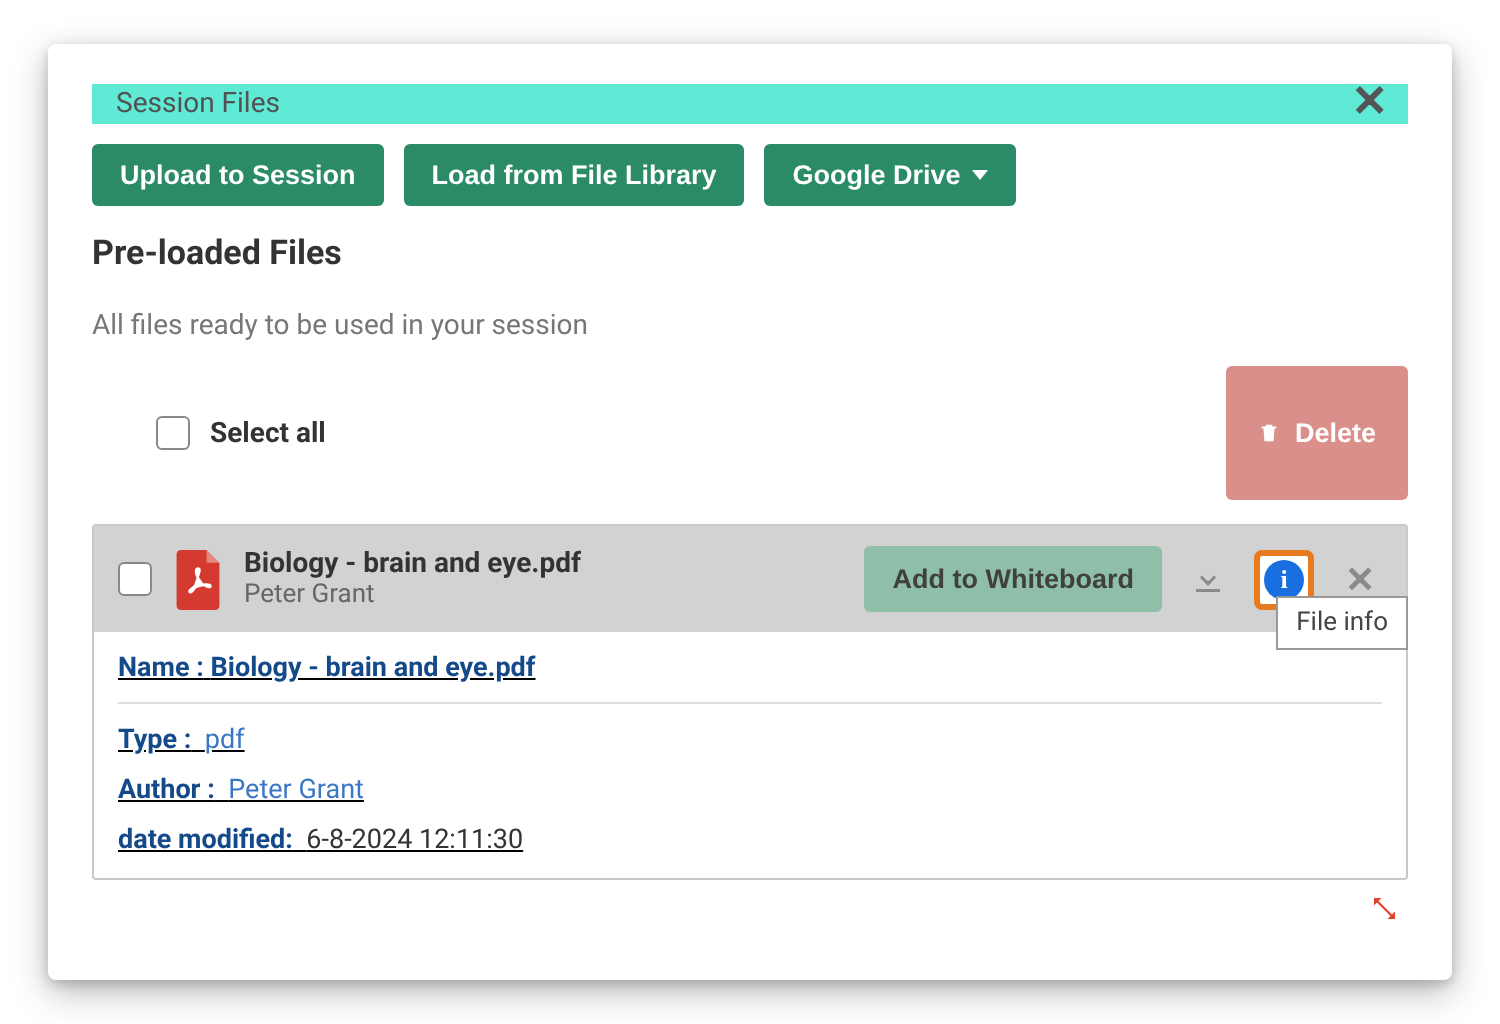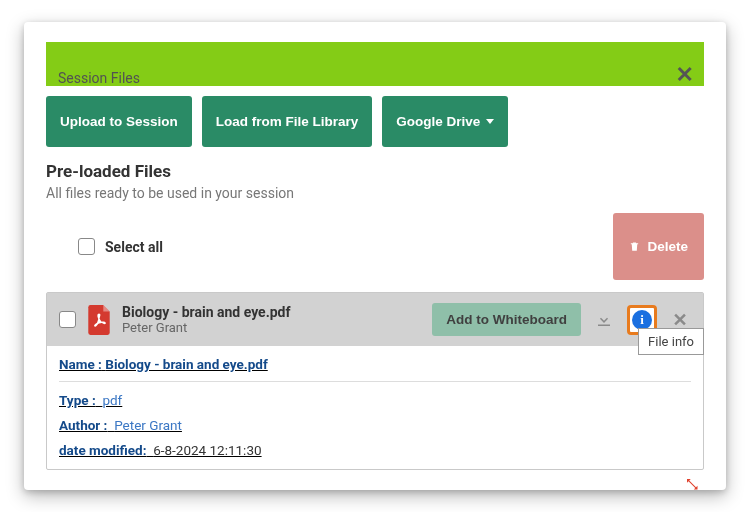--- a/index.html
+++ b/index.html
@@ -14,53 +14,53 @@
     position: absolute;
     left: 24px; top: 22px;
     width: 702px;
     height: 468px;
     background: #fff;
     border-radius: 4px;
     box-shadow: 0 6px 18px rgba(0,0,0,0.28), 0 2px 6px rgba(0,0,0,0.18);
     padding: 20px 22px 14px 22px;
   }
   .dialog-header {
-    background: #84cc16;
-    height: 44px;
+    background: #5eead4;
+    height: 20px;
     display: flex;
-    align-items: flex-end;
+    align-items: center;
     justify-content: space-between;
     padding: 0 10px 0 12px;
     color: #525252;
     font-size: 14px;
   }
   .dialog-header .close {
     font-size: 22px; font-weight: bold; color:#555; line-height:1;
   }
   .toolbar {
     display: flex;
     gap: 10px;
     padding: 10px 0 14px 0;
   }
   .btn {
     background: #2a8b66;
     color: #fff;
     font-size: 13.5px;
     font-weight: 600;
     border: none;
-    padding: 18px 14px;
+    padding: 8px 14px;
     border-radius: 3px;
     display: inline-flex;
     align-items: center;
     gap: 6px;
     cursor: pointer;
   }
   .caret { width:0;height:0;border-left:4px solid transparent;border-right:4px solid transparent;border-top:5px solid #fff; display:inline-block;}
   .section-title { font-size: 17px; font-weight: 700; color:#333; }
-  .section-sub { font-size: 14px; color:#777; margin-top:4px; }
+  .section-sub { font-size: 14px; color:#777; margin-top:18px; }
   .select-row {
     display:flex; align-items:center; justify-content:space-between;
     margin-top: 12px;
   }
   .select-left { display:flex; align-items:center; gap:10px;padding-left:32px; }
   .chk {
     width:17px; height:17px; border:1.5px solid #888; border-radius:3px; background:#fff;
   }
   .select-label { font-size:14px; font-weight:700; color:#333; }
   .delete-btn {

